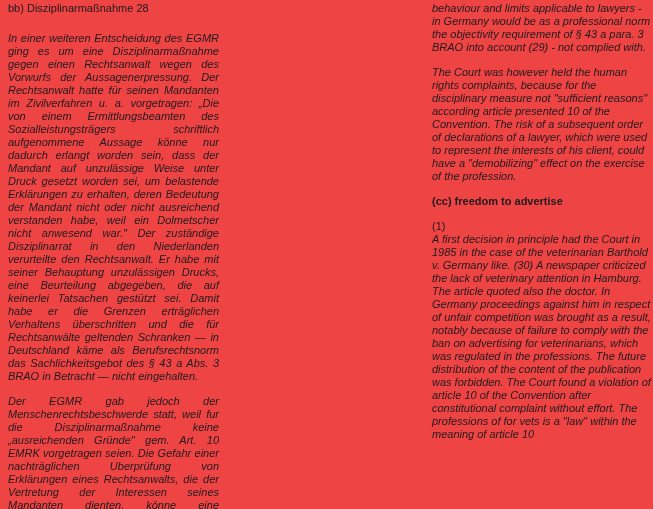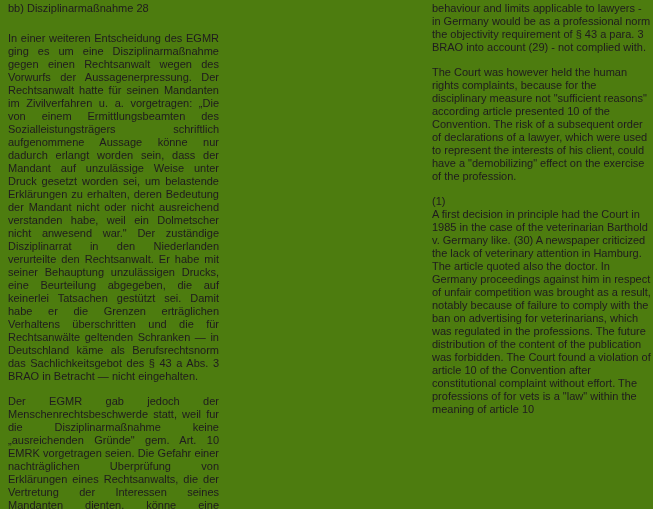--- a/index.html
+++ b/index.html
@@ -5,21 +5,21 @@
   html, body {
     margin: 0;
     padding: 0;
     background: #ffffff;
   }
   .page {
     position: relative;
     width: 653px;
     height: 509px;
     overflow: hidden;
-    background: #4d7c0f;
+    background: #ef4444;
     font-family: "Liberation Sans", "DejaVu Sans", sans-serif;
     font-size: 11px;
     line-height: 13px;
     color: #1f1a1f;
   }
   .col {
     position: absolute;
     top: 2px;
   }
   .col-left {
@@ -31,20 +31,21 @@
     left: 432px;
     width: 219px;
     text-align: left;
   }
   .doc-heading {
     margin: 0 0 17px 0;
     text-align: left;
   }
   .para {
     margin: 0 0 12px 0;
+    font-style: italic;
   }
   .para:last-child {
     margin-bottom: 0;
   }
   .sub-heading {
     font-weight: bold;
     margin: 0 0 12px 0;
   }
   .section-marker {
     margin: 0;
@@ -60,17 +61,18 @@
 
   <div class="col col-left">
     <div class="doc-heading">bb) Disziplinarmaßnahme 28</div>
     <p class="para">In einer weiteren Entscheidung des EGMR ging es um eine Disziplinarmaßnahme gegen einen Rechtsanwalt wegen des Vorwurfs der Aussagenerpressung. Der Rechtsanwalt hatte für seinen Mandanten im Zivilverfahren u. a. vorgetragen: „Die von einem Ermittlungsbeamten des Sozialleistungsträgers schriftlich aufgenommene Aussage könne nur dadurch erlangt worden sein, dass der Mandant auf unzulässige Weise unter Druck gesetzt worden sei, um belastende Erklärungen zu erhalten, deren Bedeutung der Mandant nicht oder nicht ausreichend verstanden habe, weil ein Dolmetscher nicht anwesend war." Der zuständige Disziplinarrat in den Niederlanden verurteilte den Rechtsanwalt. Er habe mit seiner Behauptung unzulässigen Drucks, eine Beurteilung abgegeben, die auf keinerlei Tatsachen gestützt sei. Damit habe er die Grenzen erträglichen Verhaltens überschritten und die für Rechtsanwälte geltenden Schranken — in Deutschland käme als Berufsrechtsnorm das Sachlichkeitsgebot des § 43 a Abs. 3 BRAO in Betracht — nicht eingehalten.</p>
     <p class="para">Der EGMR gab jedoch der Menschenrechtsbeschwerde statt, weil fur die Disziplinarmaßnahme keine „ausreichenden Gründe" gem. Art. 10 EMRK vorgetragen seien. Die Gefahr einer nachträglichen Uberprüfung von Erklärungen eines Rechtsanwalts, die der Vertretung der Interessen seines Mandanten dienten, könne eine „bremsende" Wirkung auf die Ausübung des Berufs haben.</p>
   </div>
 
   <div class="col col-right">
     <p class="para">behaviour and limits applicable to lawyers - in Germany would be as a professional norm the objectivity requirement of § 43 a para. 3 BRAO into account (29) - not complied with.</p>
     <p class="para">The Court was however held the human rights complaints, because for the disciplinary measure not "sufficient reasons" according article presented 10 of the Convention. The risk of a subsequent order of declarations of a lawyer, which were used to represent the interests of his client, could have a "demobilizing" effect on the exercise of the profession.</p>
+    <div class="sub-heading">(cc) freedom to advertise</div>
     <div class="section-marker">(1)</div>
     <p class="para para-after-marker">A first decision in principle had the Court in 1985 in the case of the veterinarian Barthold v. Germany like. (30) A newspaper criticized the lack of veterinary attention in Hamburg. The article quoted also the doctor. In Germany proceedings against him in respect of unfair competition was brought as a result, notably because of failure to comply with the ban on advertising for veterinarians, which was regulated in the professions. The future distribution of the content of the publication was forbidden. The Court found a violation of article 10 of the Convention after constitutional complaint without effort. The professions of for vets is a "law" within the meaning of article 10</p>
   </div>
 
 </div>
 
 </body></html>

